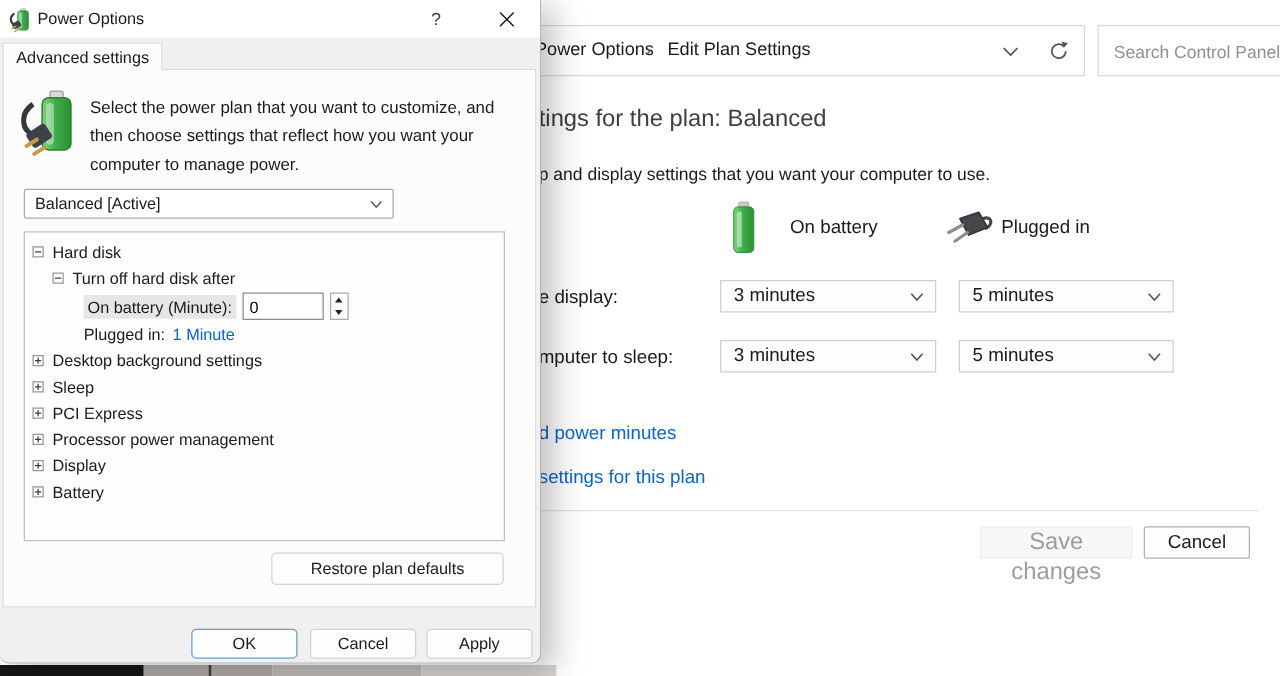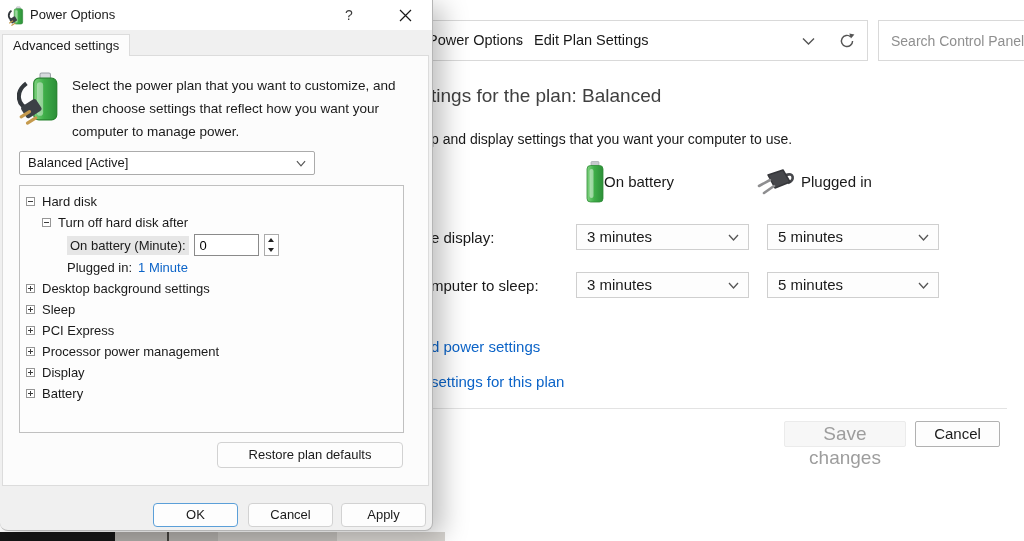--- a/index.html
+++ b/index.html
@@ -99,21 +99,21 @@
 <input class="abs search-box" placeholder="Search Control Panel" style="">
 
 <div class="abs page-heading">tings for the plan: Balanced</div>
 <div class="abs page-sub">p and display settings that you want your computer to use.</div>
 
 <svg class="abs" style="left:585px; top:161px;" width="20" height="42" viewBox="0 0 20 42">
   <rect x="6" y="0.5" width="8" height="5" rx="1" fill="#c6c9cc" stroke="#9aa0a5" stroke-width="0.6"></rect>
   <rect x="2" y="4.5" width="16" height="36.5" rx="3.5" fill="url(#batgrad)" stroke="#2d8c36" stroke-width="0.8"></rect>
   <rect x="4.5" y="8" width="4" height="29" rx="2" fill="#ffffff" opacity="0.45"></rect>
 </svg>
-<div class="abs colhead" style="left:604px; top:173px;">On battery</div>
+<div class="abs colhead" style="left:632px; top:173px;">On battery</div>
 
 <svg class="abs" style="left:752px; top:167px;" width="44" height="30" viewBox="0 0 44 30">
   <path d="M34,8 C42,5 43,13 36,16" fill="none" stroke="#46474b" stroke-width="2.6"></path>
   <path d="M16,8 L31,3 L38,15 L23,21 Z" fill="#46474b" stroke="#35363a" stroke-linejoin="round" stroke-width="1.5"></path>
   <g stroke="#8e8e90" stroke-width="2.6" stroke-linecap="round">
     <path d="M7,19 L18,13"></path>
       <path d="M12,26 L22,19"></path>
   </g>
 </svg>
 <div class="abs colhead" style="left:801px; top:173px;">Plugged in</div>
@@ -139,21 +139,21 @@
       <polyline points="1,1 5.5,6 10,1" fill="none" stroke="#555" stroke-width="1.3"></polyline>
     </svg>
 </div>
 <div class="abs dd" style="left:731px; top:272px; width:172px;">
   <span>5 minutes</span>
   <svg class="chev" width="11" height="7" viewBox="0 0 11 7">
       <polyline points="1,1 5.5,6 10,1" fill="none" stroke="#555" stroke-width="1.3"></polyline>
     </svg>
 </div>
 
-<div class="abs cpl-link" style="left:431px; top:338px;">d power settings</div>
+<div class="abs cpl-link" style="left:431px; top:338px;">d power minutes</div>
 <div class="abs cpl-link" style="left:431px; top:373px;">settings for this plan</div>
 
 <div class="abs hsep"></div>
 <div class="abs btn-save">Save changes</div>
 <div class="abs btn-wcancel">Cancel</div>
 
 <div class="abs strip" style="left:0; width:115px; background:#161616;"></div>
 <div class="abs strip" style="left:115px; width:103px; background:#b1aeaa;"></div>
 <div class="abs strip" style="left:167px; width:2px; background:#44423e;"></div>
 <div class="abs strip" style="left:218px; width:119px; background:#c2bfbb;"></div>

